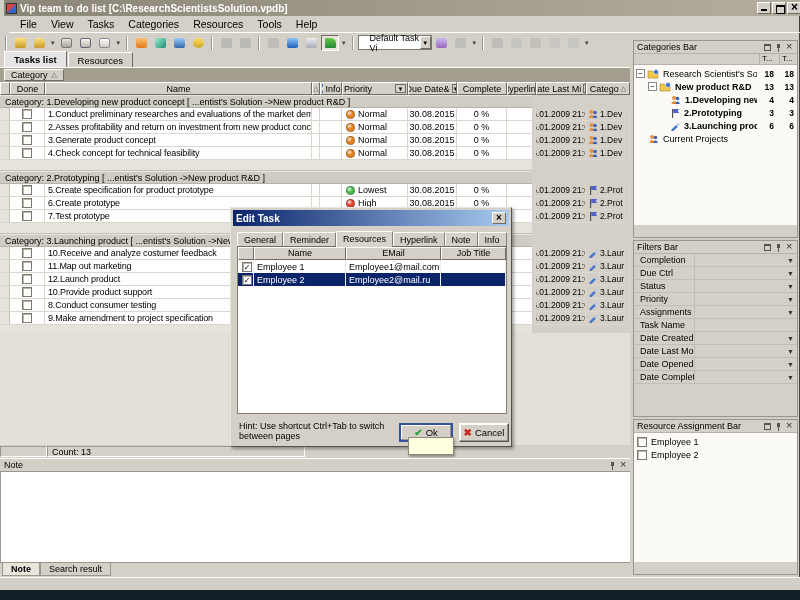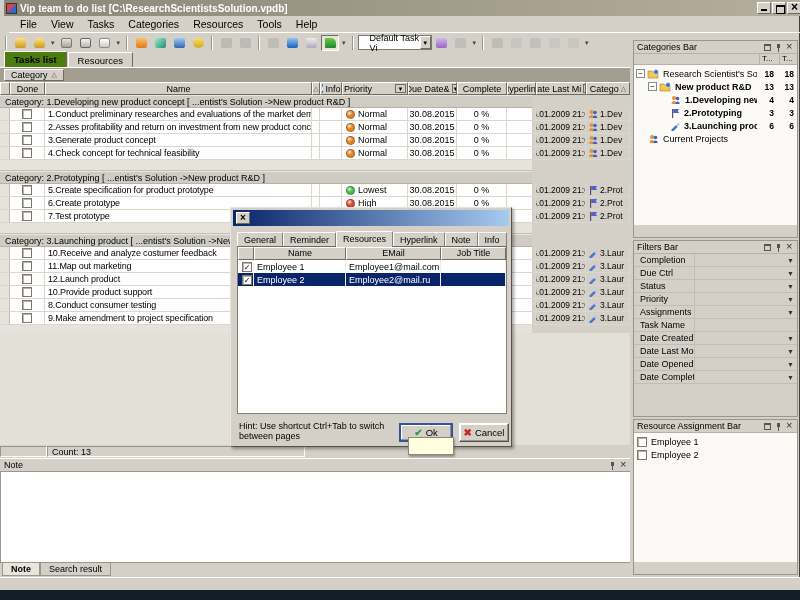--- a/index.html
+++ b/index.html
@@ -26,21 +26,21 @@
   .tbtn.pressed { border:1px solid; border-color:#6f6b63 #fff #fff #6f6b63; background:#e6e3da; }
   .gi { width:11px; height:10px; border-radius:2px; }
   .dim { opacity:.35; filter:grayscale(1); }
   .chv { font-size:7px; color:#444; padding:0 2px; }
   .combo { width:74px; height:15px; background:#fff; border:1px solid #7b786f; display:flex; align-items:center; font-size:9px; padding-left:11px; }
   .combo .cbtn { margin-left:auto; width:12px; height:13px; background:#d4d0c8; border:1px solid; border-color:#fff #6f6b63 #6f6b63 #fff; font-size:6px; text-align:center; line-height:12px; }
 
   
   .tabsrow { position:absolute; left:0; top:52px; width:632px; height:16px; border-bottom:1px solid #fff; padding-left:4px; display:flex; align-items:flex-end; }
   .mtab { height:15px; padding:2px 9px 0; font-size:9.5px; background:#d4d0c8; border:1px solid #6f6b63; border-bottom:none; border-top-color:#fff; border-left-color:#fff; margin-right:1px; }
-  .mtab.active { height:16px; background:#4d7c0f; font-weight:bold; position:relative; z-index:2; }
+  .mtab.active { height:16px; background:#e5e5e5; font-weight:bold; position:relative; z-index:2; }
 
   
   .groupby { position:absolute; left:0; top:68px; width:632px; height:14px; background:#a39e90; display:flex; align-items:center; padding-left:4px; }
   .gbtn { background:#d4d0c8; border:1px solid; border-color:#fff #6f6b63 #6f6b63 #fff; font-size:9px; padding:0 6px; height:12px; display:flex; align-items:center; gap:4px; }
 
   
   .tgrid { display:grid; grid-template-columns:10px 35px 267px 8px 22px 66px 49px 50px 29px 50px 44px; }
   .thead { position:absolute; left:0; top:82px; width:632px; height:13px; }
   .th { background:#d4d0c8; border:1px solid; border-color:#fff #6f6b63 #6f6b63 #fff; font-size:9px; display:flex; align-items:center; justify-content:center; overflow:hidden; white-space:nowrap; gap:2px; padding:0 1px; }
   .th .dd { width:11px; height:9px; background:#d4d0c8; border:1px solid #6f6b63; font-size:6px; line-height:8px; text-align:center; margin-left:auto; }
@@ -849,20 +849,21 @@
         </div>
           <div class="raitem">
           <span class="cb"></span>
           <span>Employee 2</span>
         </div>
         </div>
   </div>
 
   <div class="dialog">
     <div class="dtitle">
+      <span class="dt">Edit Task</span>
       <span class="dx">×</span>
     </div>
     <div class="dtabs">
 
     <span class="dtab">General</span>
           <span class="dtab">Reminder</span>
           <span class="dtab active">Resources</span>
           <span class="dtab">Hyperlink</span>
           <span class="dtab">Note</span>
           <span class="dtab">Info</span>

